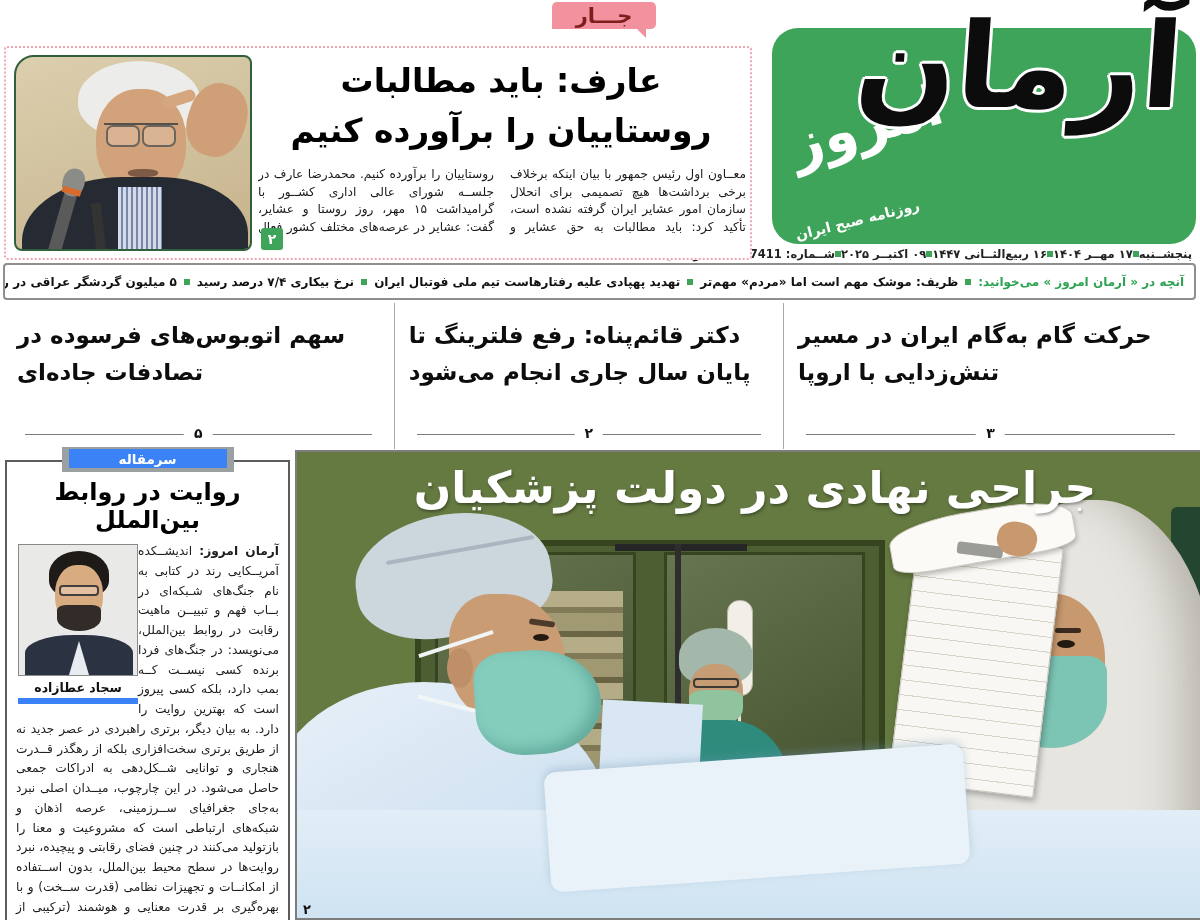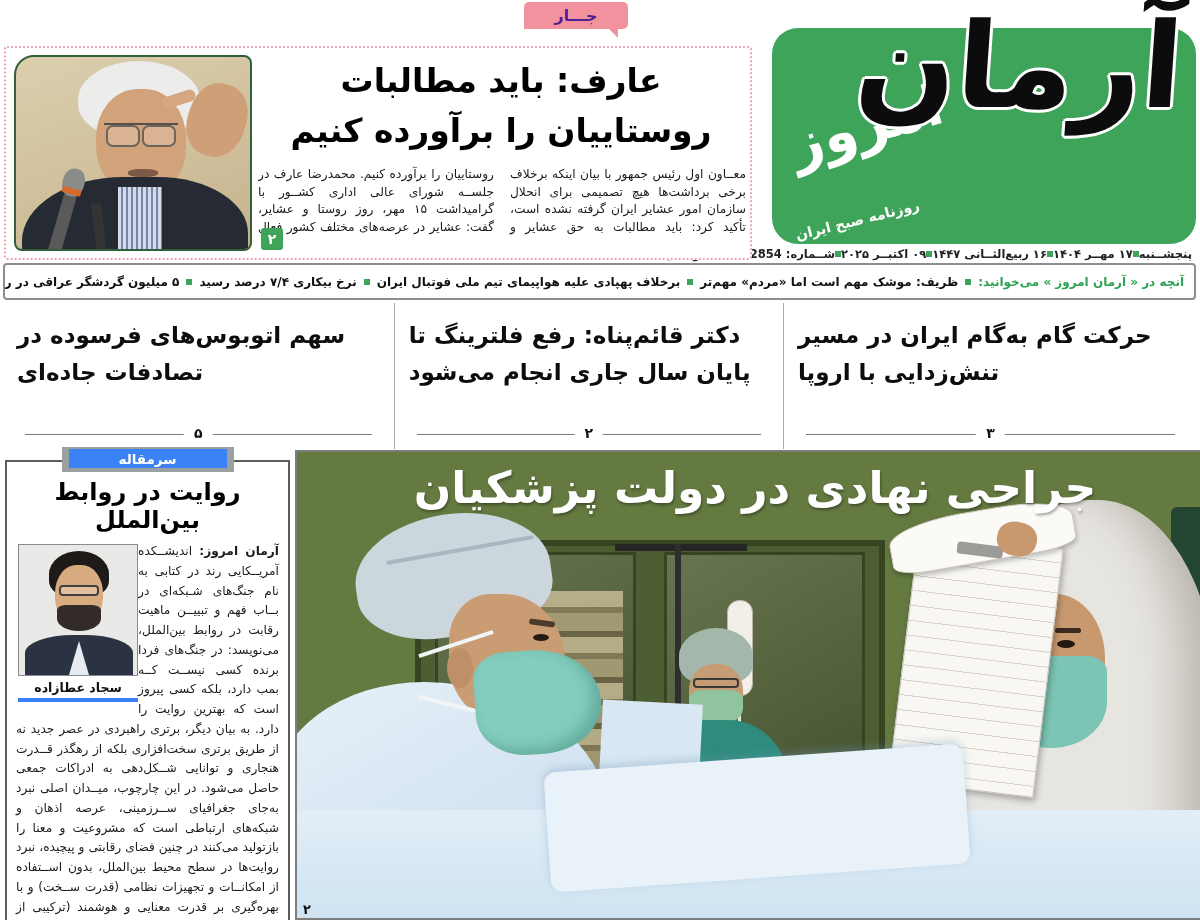--- a/index.html
+++ b/index.html
@@ -1,21 +1,21 @@
 <!DOCTYPE html>
 <html lang="fa" dir="rtl"><head>
 <meta charset="utf-8">
 <style>
   * { margin:0; padding:0; box-sizing:border-box; }
   body { background:#fff; font-family:"DejaVu Sans", sans-serif; }
   .page { position:relative; width:1200px; height:920px; background:#fff; overflow:hidden; direction:rtl; }
 
   
-  .ribbon { position:absolute; left:524px; top:2px; width:104px; height:27px; background:#f2929e;
-    border-radius:5px 5px 5px 0; color:#4c1d95; font-weight:bold; font-size:16px; display:flex;
+  .ribbon { position:absolute; left:552px; top:2px; width:104px; height:27px; background:#f2929e;
+    border-radius:5px 5px 5px 0; color:#7f1d1d; font-weight:bold; font-size:21px; display:flex;
     align-items:center; justify-content:center; }
   .ribbon::after { content:""; position:absolute; right:10px; bottom:-9px; border:5px solid transparent;
     border-top-color:#f2929e; border-right-color:#f2929e; }
 
   
   .masthead { position:absolute; right:4px; top:28px; width:424px; height:216px; background:#3ea45a;
     border-radius:26px; }
   .logo-title { position:absolute; right:14px; top:-26px; font-size:118px; line-height:1.1; font-weight:bold;
     color:#0c0c0c; transform:skewX(-4deg);
     text-shadow:-3px 0 #fff,3px 0 #fff,0 -3px #fff,0 3px #fff,-2px -2px #fff,2px 2px #fff,-2px 2px #fff,2px -2px #fff; }
@@ -84,21 +84,21 @@
   .ed-title { font-size:24px; font-weight:bold; text-align:center; color:#000; margin-bottom:8px; }
   .ed-photo-wrap { float:left; width:122px; margin:2px 0 6px; }
   .ed-photo { position:relative; width:120px; height:132px; border:1px solid #8a8a8a; background:#e9e9e7; overflow:hidden; }
   .ep-hair { position:absolute; left:30px; top:6px; width:60px; height:46px; background:#1e1a18; border-radius:50% 50% 35% 35%; }
   .ep-face { position:absolute; left:36px; top:20px; width:48px; height:62px; background:#d8ab81; border-radius:45% 45% 48% 48%; }
   .ep-glass { position:absolute; left:40px; top:40px; width:40px; height:11px; border:2px solid #42403e; border-radius:4px; background:rgba(255,255,255,.25); }
   .ep-beard { position:absolute; left:38px; top:60px; width:44px; height:26px; background:#322b28; border-radius:20% 20% 48% 48%; }
   .ep-suit { position:absolute; left:6px; bottom:0; width:108px; height:40px; background:#2b3242; border-radius:45% 45% 0 0; }
   .ep-shirt { position:absolute; left:50px; bottom:0; width:20px; height:34px; background:#e8ecf2; clip-path:polygon(50% 0,100% 100%,0 100%); }
   .ed-author { width:120px; text-align:center; font-size:12.5px; font-weight:bold; color:#111; padding:4px 0 3px;
-    border-bottom:4px solid #3b82f6; }
+    border-bottom:6px solid #3b82f6; }
   .ed-text { font-size:12.2px; line-height:1.62; text-align:justify; color:#1c1c1c; }
   .ed-lede-label { font-weight:bold; }
 
   
   .photo-block { position:absolute; left:295px; top:450px; width:920px; height:470px; border:2px solid #7d7d7d;
     background:#657a41; overflow:hidden; }
   .main-headline { position:absolute; top:10px; left:0; right:0; z-index:9; text-align:center; color:#fff;
     font-size:44px; font-weight:bold; text-shadow:1px 2px 3px rgba(0,0,0,.35); }
   .cabinet { position:absolute; left:118px; top:88px; width:470px; height:330px; background:#4e5e33;
     border:6px solid #36451f; }
@@ -169,21 +169,21 @@
 
   <div class="dateline">
     <span>پنجشــنبه</span>
     <span class="sq"></span>
     <span>۱۷ مهــر ۱۴۰۴</span>
     <span class="sq"></span>
     <span>۱۶ ربیع‌الثــانی ۱۴۴۷</span>
     <span class="sq"></span>
     <span>۰۹ اکتبــر ۲۰۲۵</span>
     <span class="sq"></span>
-    <span>شــماره: 2854</span>
+    <span>شــماره: 7411</span>
     <span class="sq"></span>
     <span>۱۵۰۰۰ تومــان</span>
   </div>
 
   <div class="lead-story">
     <div class="lead-photo">
       <div class="ap-hair"></div>
       <div class="ap-face"></div>
       <div class="ap-glass"></div>
       <div class="ap-mouth"></div>
@@ -197,21 +197,21 @@
     <div class="lead-headline">عارف: باید مطالبات روستاییان را برآورده کنیم</div>
     <div class="lead-body">معــاون اول رئیس جمهور با بیان اینکه برخلاف برخی برداشت‌ها هیچ تصمیمی برای انحلال سازمان امور عشایر ایران گرفته نشده است، تأکید کرد: باید مطالبات به حق عشایر و روستاییان را برآورده کنیم. محمدرضا عارف در جلســه شورای عالی اداری کشــور با گرامیداشت ۱۵ مهر، روز روستا و عشایر، گفت: عشایر در عرصه‌های مختلف کشور فعال بوده و نقش مهمی در تولید مــلی دارند، با این حال از مظلوم‌ترین اقشار کشور هستند و دولت‌ها تاکنون نتوانسته‌اند ...</div>
     <div class="lead-badge">۲</div>
   </div>
 
   <div class="ticker">
     <span class="ticker-label">آنچه در « آرمان امروز » می‌خوانید:</span>
     <span class="sq"></span>
     <span class="ticker-item">ظریف: موشک مهم است اما «مردم» مهم‌تر</span>
     <span class="sq"></span>
-    <span class="ticker-item">برخلاف پهپادی علیه هواپیمای تیم ملی فوتبال ایران</span>
+    <span class="ticker-item">تهدید پهپادی علیه رفتارهاست تیم ملی فوتبال ایران</span>
     <span class="sq"></span>
     <span class="ticker-item">نرخ بیکاری ۷/۴ درصد رسید</span>
     <span class="sq"></span>
     <span class="ticker-item">۵ میلیون گردشگر عراقی در راه ایران</span>
 
   </div>
 
   <div class="headline-row">
     <div class="hcol">
       <div class="htitle">حرکت گام به‌گام ایران در مسیر تنش‌زدایی با اروپا</div>

